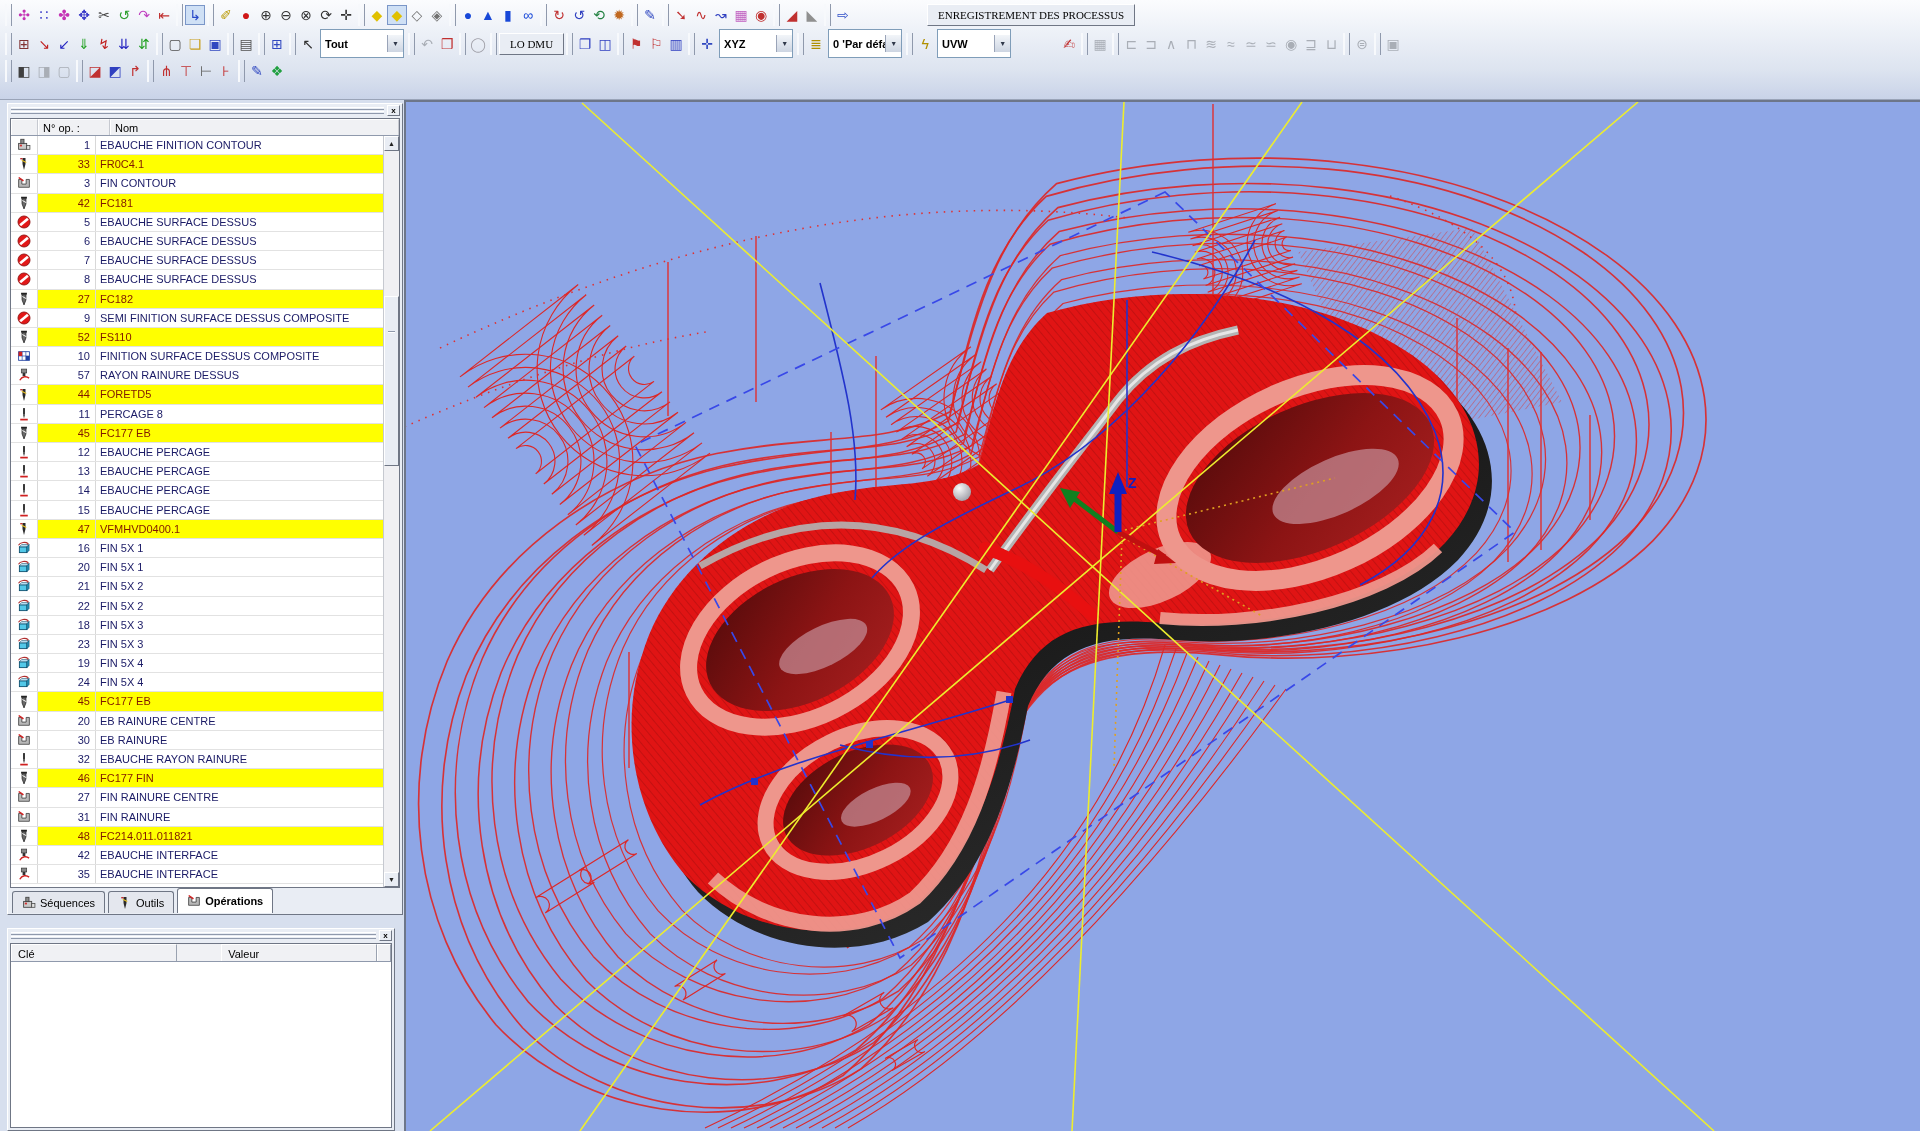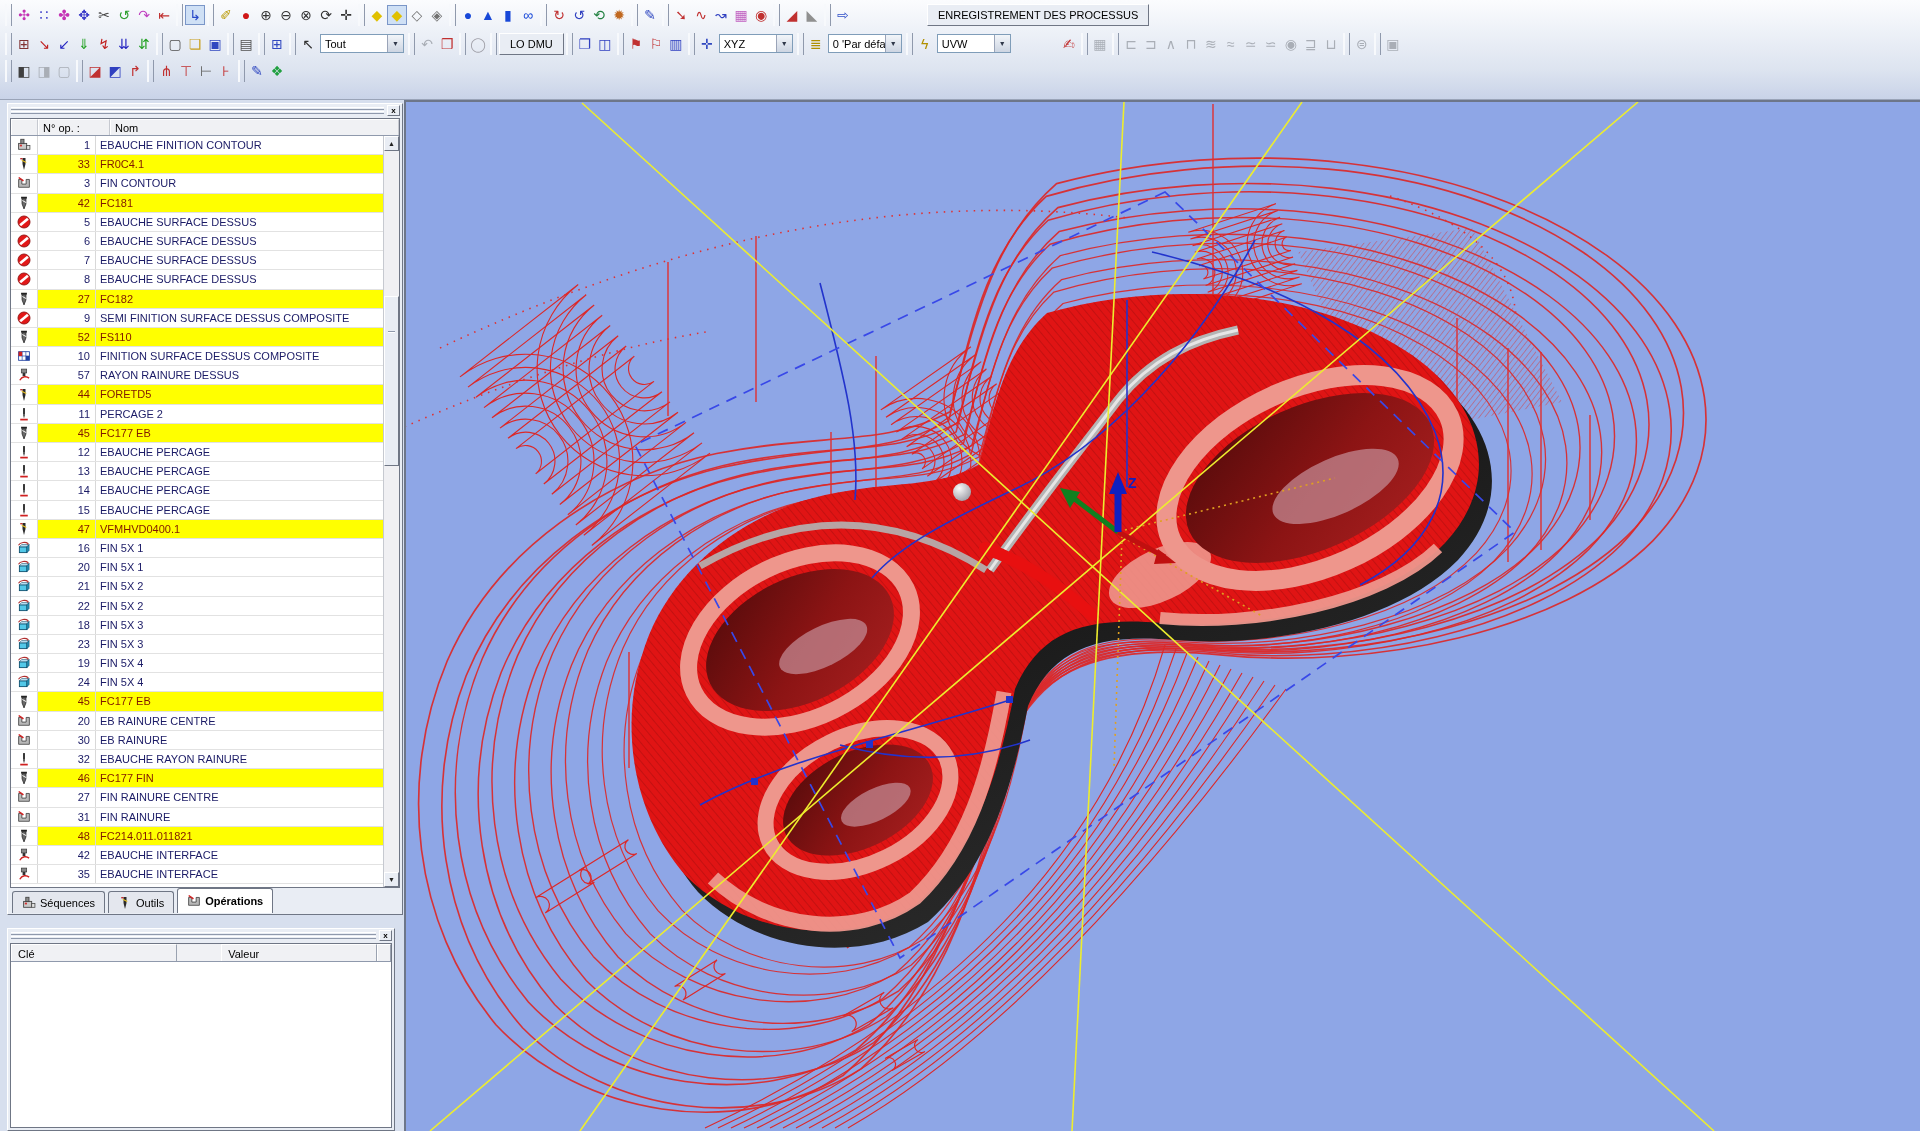--- a/index.html
+++ b/index.html
@@ -10,25 +10,25 @@
   .chrome { position:absolute; left:0; top:0; width:1920px; height:100px;
             background:linear-gradient(#fbfcfe,#dde4f0 70%,#c9d3e8); border-bottom:1px solid #9aa4b8; }
   .tbrow { display:flex; align-items:center; padding-left:3px; }
   .tbrow1 { height:30px; } .tbrow2 { height:27px; } .tbrow3 { height:27px; }
   .tbi { width:20px; height:20px; display:inline-flex; align-items:center; justify-content:center;
          font-size:14px; line-height:1; cursor:default; border:1px solid transparent; }
   .tbi.pressed { background:#cfe0f5; border:1px solid #7a96c8; }
   .tbi.disabled { color:#a9aeb6 !important; }
   .sep { width:7px; height:22px; margin:0 2px; border-left:2px solid #f7f9fc; border-right:1px solid #8f99ac; }
   .gap { display:inline-block; height:1px; }
-  .combo { height:19px; background:#fff; border:1px solid #7f9db9; display:inline-flex; align-items:center; margin:0 2px; }
+  .combo { height:29px; background:#fff; border:1px solid #7f9db9; display:inline-flex; align-items:center; margin:0 2px;font-weight:bold; }
   .cval { flex:1; padding-left:4px; font-size:11px; color:#000; white-space:nowrap; overflow:hidden; }
   .carr { width:16px; height:17px; background:linear-gradient(#f2f5f9,#cdd5e2); border-left:1px solid #9aa4b8;
           font-size:7px; display:flex; align-items:center; justify-content:center; color:#30384a; }
-  .tbbtn { height:22px; padding:2px 10px; font-size:11px; font-family:Liberation Sans, sans-serif; background:#e9edf4;
+  .tbbtn { height:22px; padding:2px 10px; font-size:11px; font-family:Liberation Serif, serif; background:#e9edf4;
            border:1px solid; border-color:#ffffff #6f7685 #6f7685 #ffffff; color:#000; cursor:default; white-space:nowrap; }
 
   
   .panel { position:absolute; background:#e9edf4; border:1px solid; border-color:#ffffff #6f7685 #6f7685 #ffffff; }
   .ptitle { position:relative; height:12px; }
   .ptitle .grip { position:absolute; left:3px; right:18px; top:3px; height:3px;
                   border-top:1px solid #fff; border-bottom:1px solid #8f99ac; }
   .ptitle .grip2 { top:7px; }
   .pclose { position:absolute; right:2px; top:1px; width:13px; height:11px; background:#e9edf4;
             border:1px solid; border-color:#ffffff #6f7685 #6f7685 #ffffff; font-size:8px; line-height:9px;
@@ -409,21 +409,21 @@
           <span class="cnum">44</span>
           <span class="cnom">FORETD5</span>
         </div>
         <div class="oprow">
           <span class="cic">
             <svg class="ric" viewBox="0 0 13 13">
               <use href="#ic-perc"></use>
             </svg>
           </span>
           <span class="cnum">11</span>
-          <span class="cnom">PERCAGE 2</span>
+          <span class="cnom">PERCAGE 8</span>
         </div>
         <div class="oprow hl">
           <span class="cic">
             <svg class="ric" viewBox="0 0 13 13">
               <use href="#ic-drill2"></use>
             </svg>
           </span>
           <span class="cnum">45</span>
           <span class="cnom">FC177 EB</span>
         </div>

